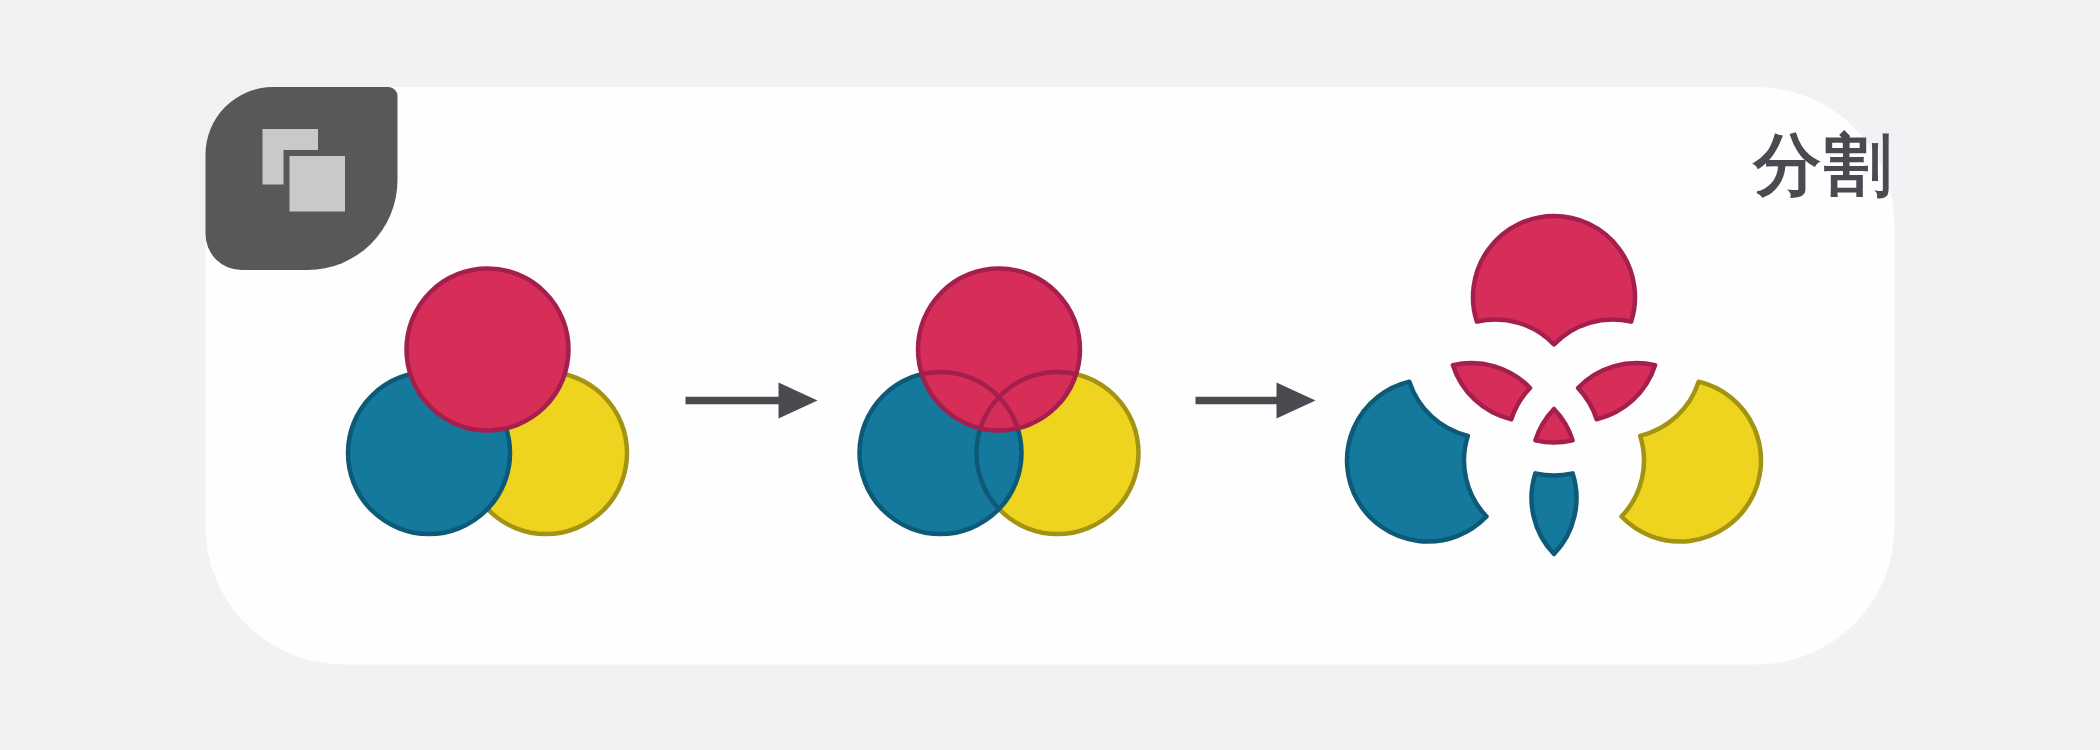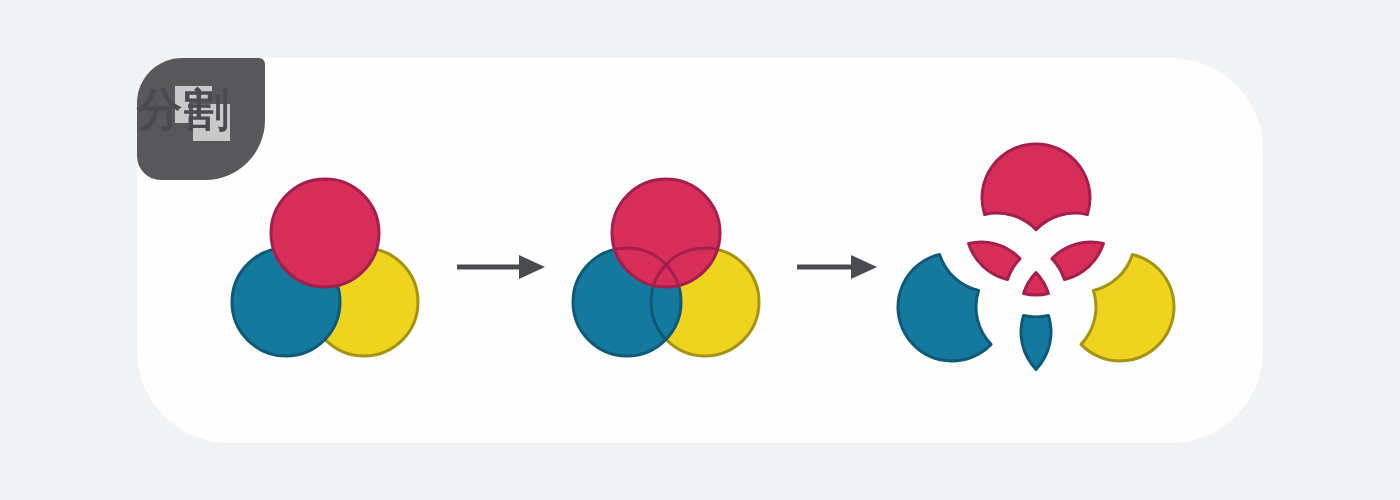--- a/index.html
+++ b/index.html
@@ -1,21 +1,21 @@
 <!DOCTYPE html>
 <html><head>
 <meta charset="utf-8">
 <style>
   html,body{margin:0;padding:0;}
   body{font-family:"DejaVu Sans","Liberation Sans",sans-serif;}
   #stage{position:relative;width:1400px;height:500px;overflow:hidden;}
   #card{position:absolute;}
   #logo{position:absolute;}
   .logo-sq{position:absolute;}
-  #title{position:absolute;text-align:left;font-weight:700;font-size:45px;letter-spacing:2px;}
+  #title{position:absolute;text-align:right;font-weight:700;font-size:45px;letter-spacing:2px;}
   #diagram-svg{position:absolute;left:0;top:0;}
 </style>
 </head>
 <body>
 
 <div id="stage" style="background: rgb(241, 242, 244);">
   <div id="card" style="left: 137px; top: 58px; width: 1126px; height: 385px; background: rgb(254, 254, 254); border-radius: 45px 92px 92px;"></div>
   <div id="logo" style="left: 137px; top: 58px; width: 128px; height: 122px; background: rgb(88, 88, 90); border-radius: 45px 6px 60px 24px;">
     <div class="logo-sq" id="logo-sq-back" style="left: 38px; top: 28px; width: 37px; height: 37px; background: rgb(201, 201, 202);"></div>
     <div class="logo-sq" id="logo-sq-front" style="left: 56px; top: 46px; width: 37px; height: 37px; background: rgb(201, 201, 202); box-shadow: rgb(88, 88, 90) 0px 0px 0px 4px;"></div>

